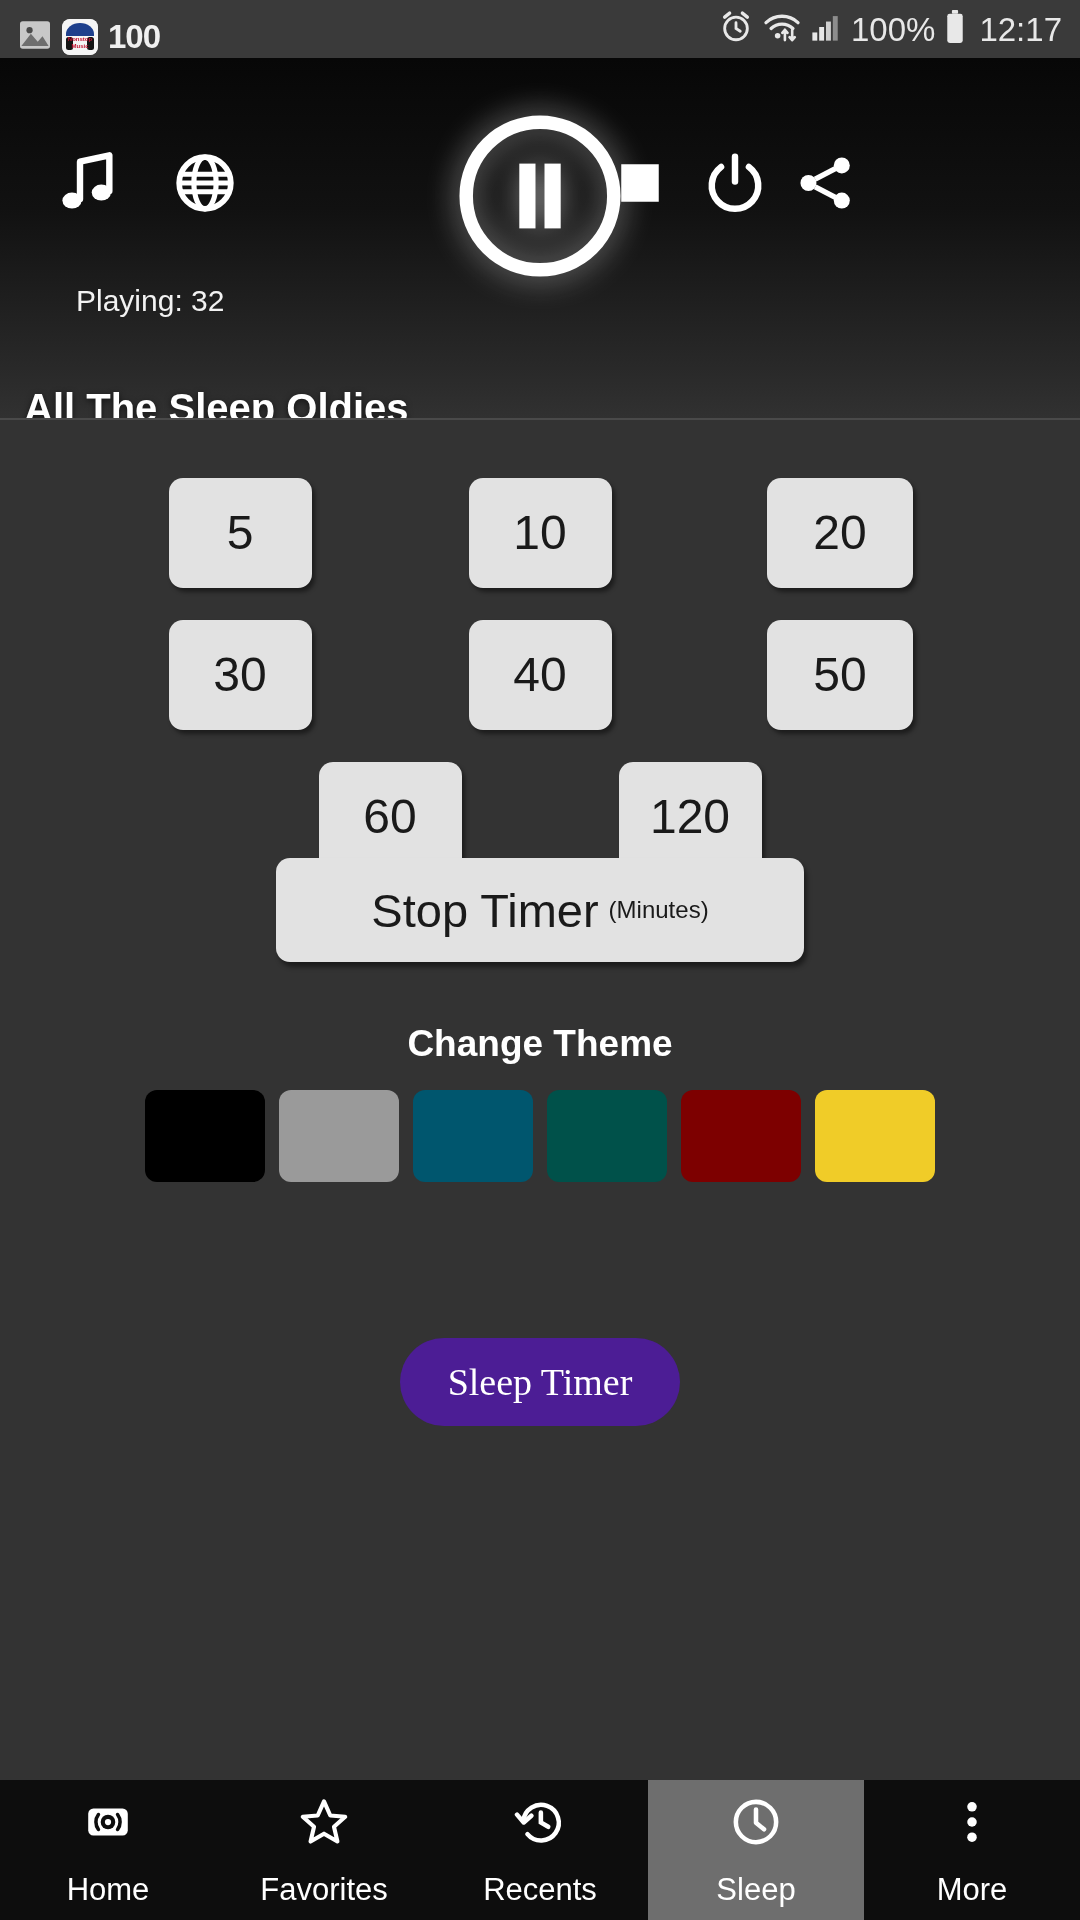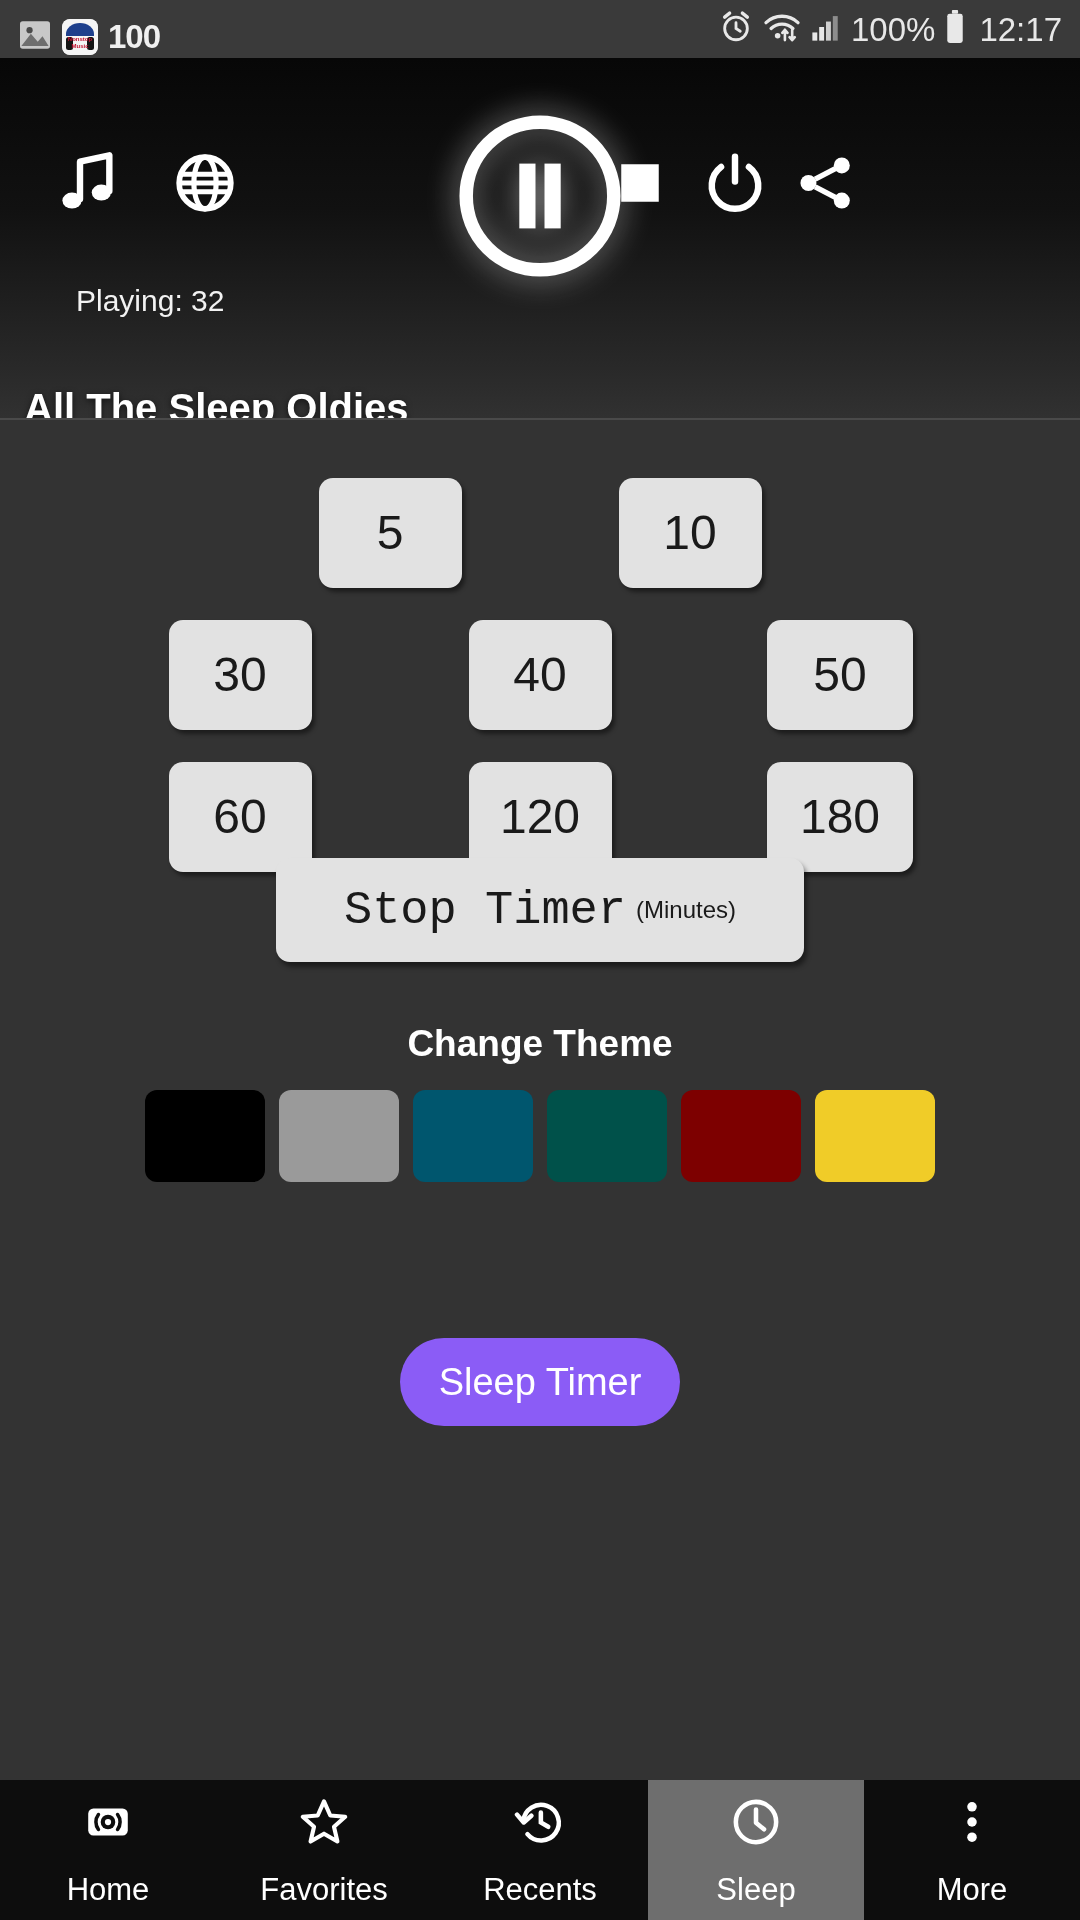--- a/index.html
+++ b/index.html
@@ -84,39 +84,39 @@
 
   .stop-timer {
     position:absolute; top:438px; left:50%; transform:translateX(-50%);
     width:528px; height:104px;
     background:#e2e2e2; color:#1a1a1a;
     border-radius:14px; border:none;
     box-shadow:3px 5px 5px rgba(0,0,0,0.45);
     display:flex; align-items:center; justify-content:center; gap:10px;
     cursor:pointer;
   }
-  .stop-timer .big { font-size:47px; line-height:1;font-family:Liberation Mono, monospace; }
+  .stop-timer .big { font-size:47px; line-height:1; }
   .stop-timer .small { font-size:24px; line-height:1; }
 
   .theme-label {
     position:absolute; top:605px; left:0; width:1080px; text-align:center;
     font-size:37px; font-weight:700; color:#ffffff; line-height:1;
   }
   .swatches {
     position:absolute; top:670px; left:0; width:1080px;
     display:flex; justify-content:center; align-items:flex-start; gap:14px;
   }
   .swatch { width:120px; height:92px; border-radius:12px; cursor:pointer; }
 
   .sleep-pill {
     position:absolute; top:918px; left:50%; transform:translateX(-50%);
     width:280px; height:88px; border-radius:46px;
-    background:#8b5cf6; color:#ffffff; border:none;
+    background:#4c1d95; color:#ffffff; border:none;
     display:flex; align-items:center; justify-content:center;
-    font-size:38px; cursor:pointer;
+    font-size:38px; cursor:pointer;font-family:Liberation Serif, serif;
   }
 
   
   .navbar {
     position:absolute; bottom:0; left:0; width:1080px; height:140px;
     background:#0d0d0d; display:flex;
   }
   .navitem {
     flex:1; display:flex; flex-direction:column;
     align-items:center; justify-content:center; gap:26px;
@@ -247,41 +247,41 @@
   <div class="body-area">
 
     <div class="grid">
       <div class="grid-row">
         <div class="cellwrap">
             <button class="tbtn w1">5</button>
           </div>
         <div class="cellwrap">
             <button class="tbtn w2">10</button>
           </div>
+        <div class="cellwrap">
+            <button class="tbtn w3">20</button>
+          </div>
       </div>
       <div class="grid-row">
         <div class="cellwrap">
             <button class="tbtn w1">30</button>
           </div>
         <div class="cellwrap">
             <button class="tbtn w2">40</button>
           </div>
         <div class="cellwrap">
             <button class="tbtn w3">50</button>
           </div>
       </div>
       <div class="grid-row">
         <div class="cellwrap">
             <button class="tbtn w1">60</button>
           </div>
         <div class="cellwrap">
             <button class="tbtn w2">120</button>
-          </div>
-        <div class="cellwrap">
-            <button class="tbtn w3">180</button>
           </div>
       </div>
     </div>
 
     <button class="stop-timer">
       <span class="big">Stop Timer</span>
       <span class="small">(Minutes)</span>
     </button>
 
     <div class="theme-label">Change Theme</div>

